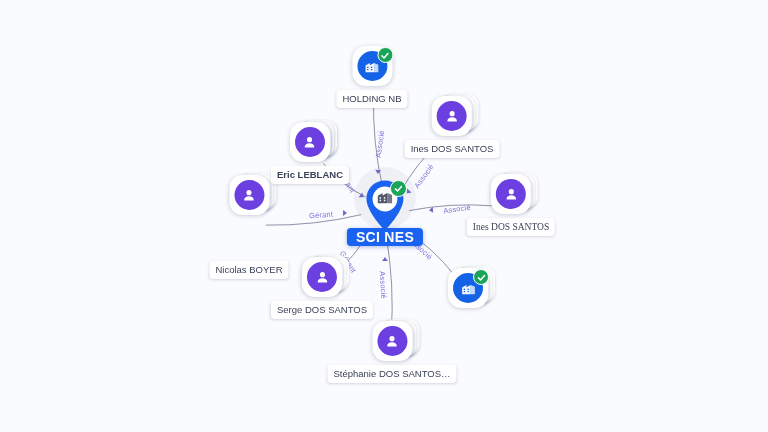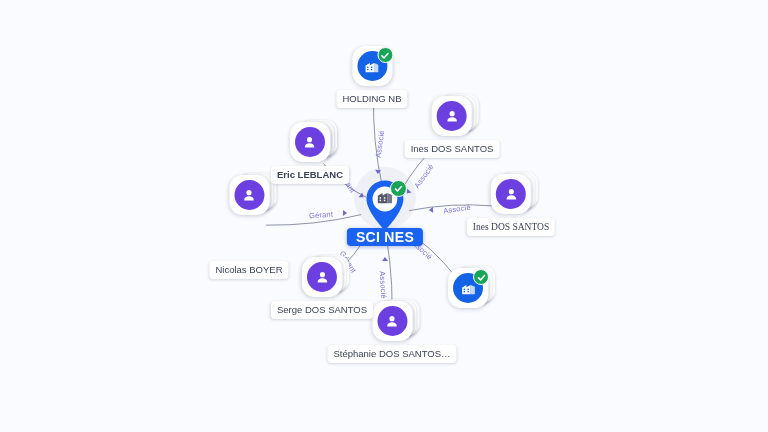--- a/index.html
+++ b/index.html
@@ -258,21 +258,21 @@
               <rect x="10.6" y="15.4" width="1.9" height="1.9" fill="#1463e6"></rect>
             </svg>
           </div>
           <div class="badge-check">
             <svg width="9" height="9" viewBox="0 0 24 24" fill="none" stroke="#ffffff" stroke-width="4" stroke-linecap="round" stroke-linejoin="round">
               <polyline points="4,13 9.5,18.5 20,6.5"></polyline>
             </svg>
           </div>
         </div>
       </div>
-      <div class="node" style="left: 392px; top: 332px;">
+      <div class="node" style="left: 392px; top: 352px;">
         <div class="disc-wrap">
           <div class="stack-card s3"></div>
           <div class="stack-card s2"></div>
           <div class="stack-card s1"></div>
           <div class="disc-plate"></div>
           <div class="disc person">
             <svg width="17" height="17" viewBox="0 0 24 24" fill="#fff">
               <circle cx="12" cy="8" r="3.6"></circle>
               <path d="M12 13.2c-3.8 0-6.6 2.1-6.6 4.3V19h13.2v-1.5c0-2.2-2.8-4.3-6.6-4.3z"></path>
             </svg>

